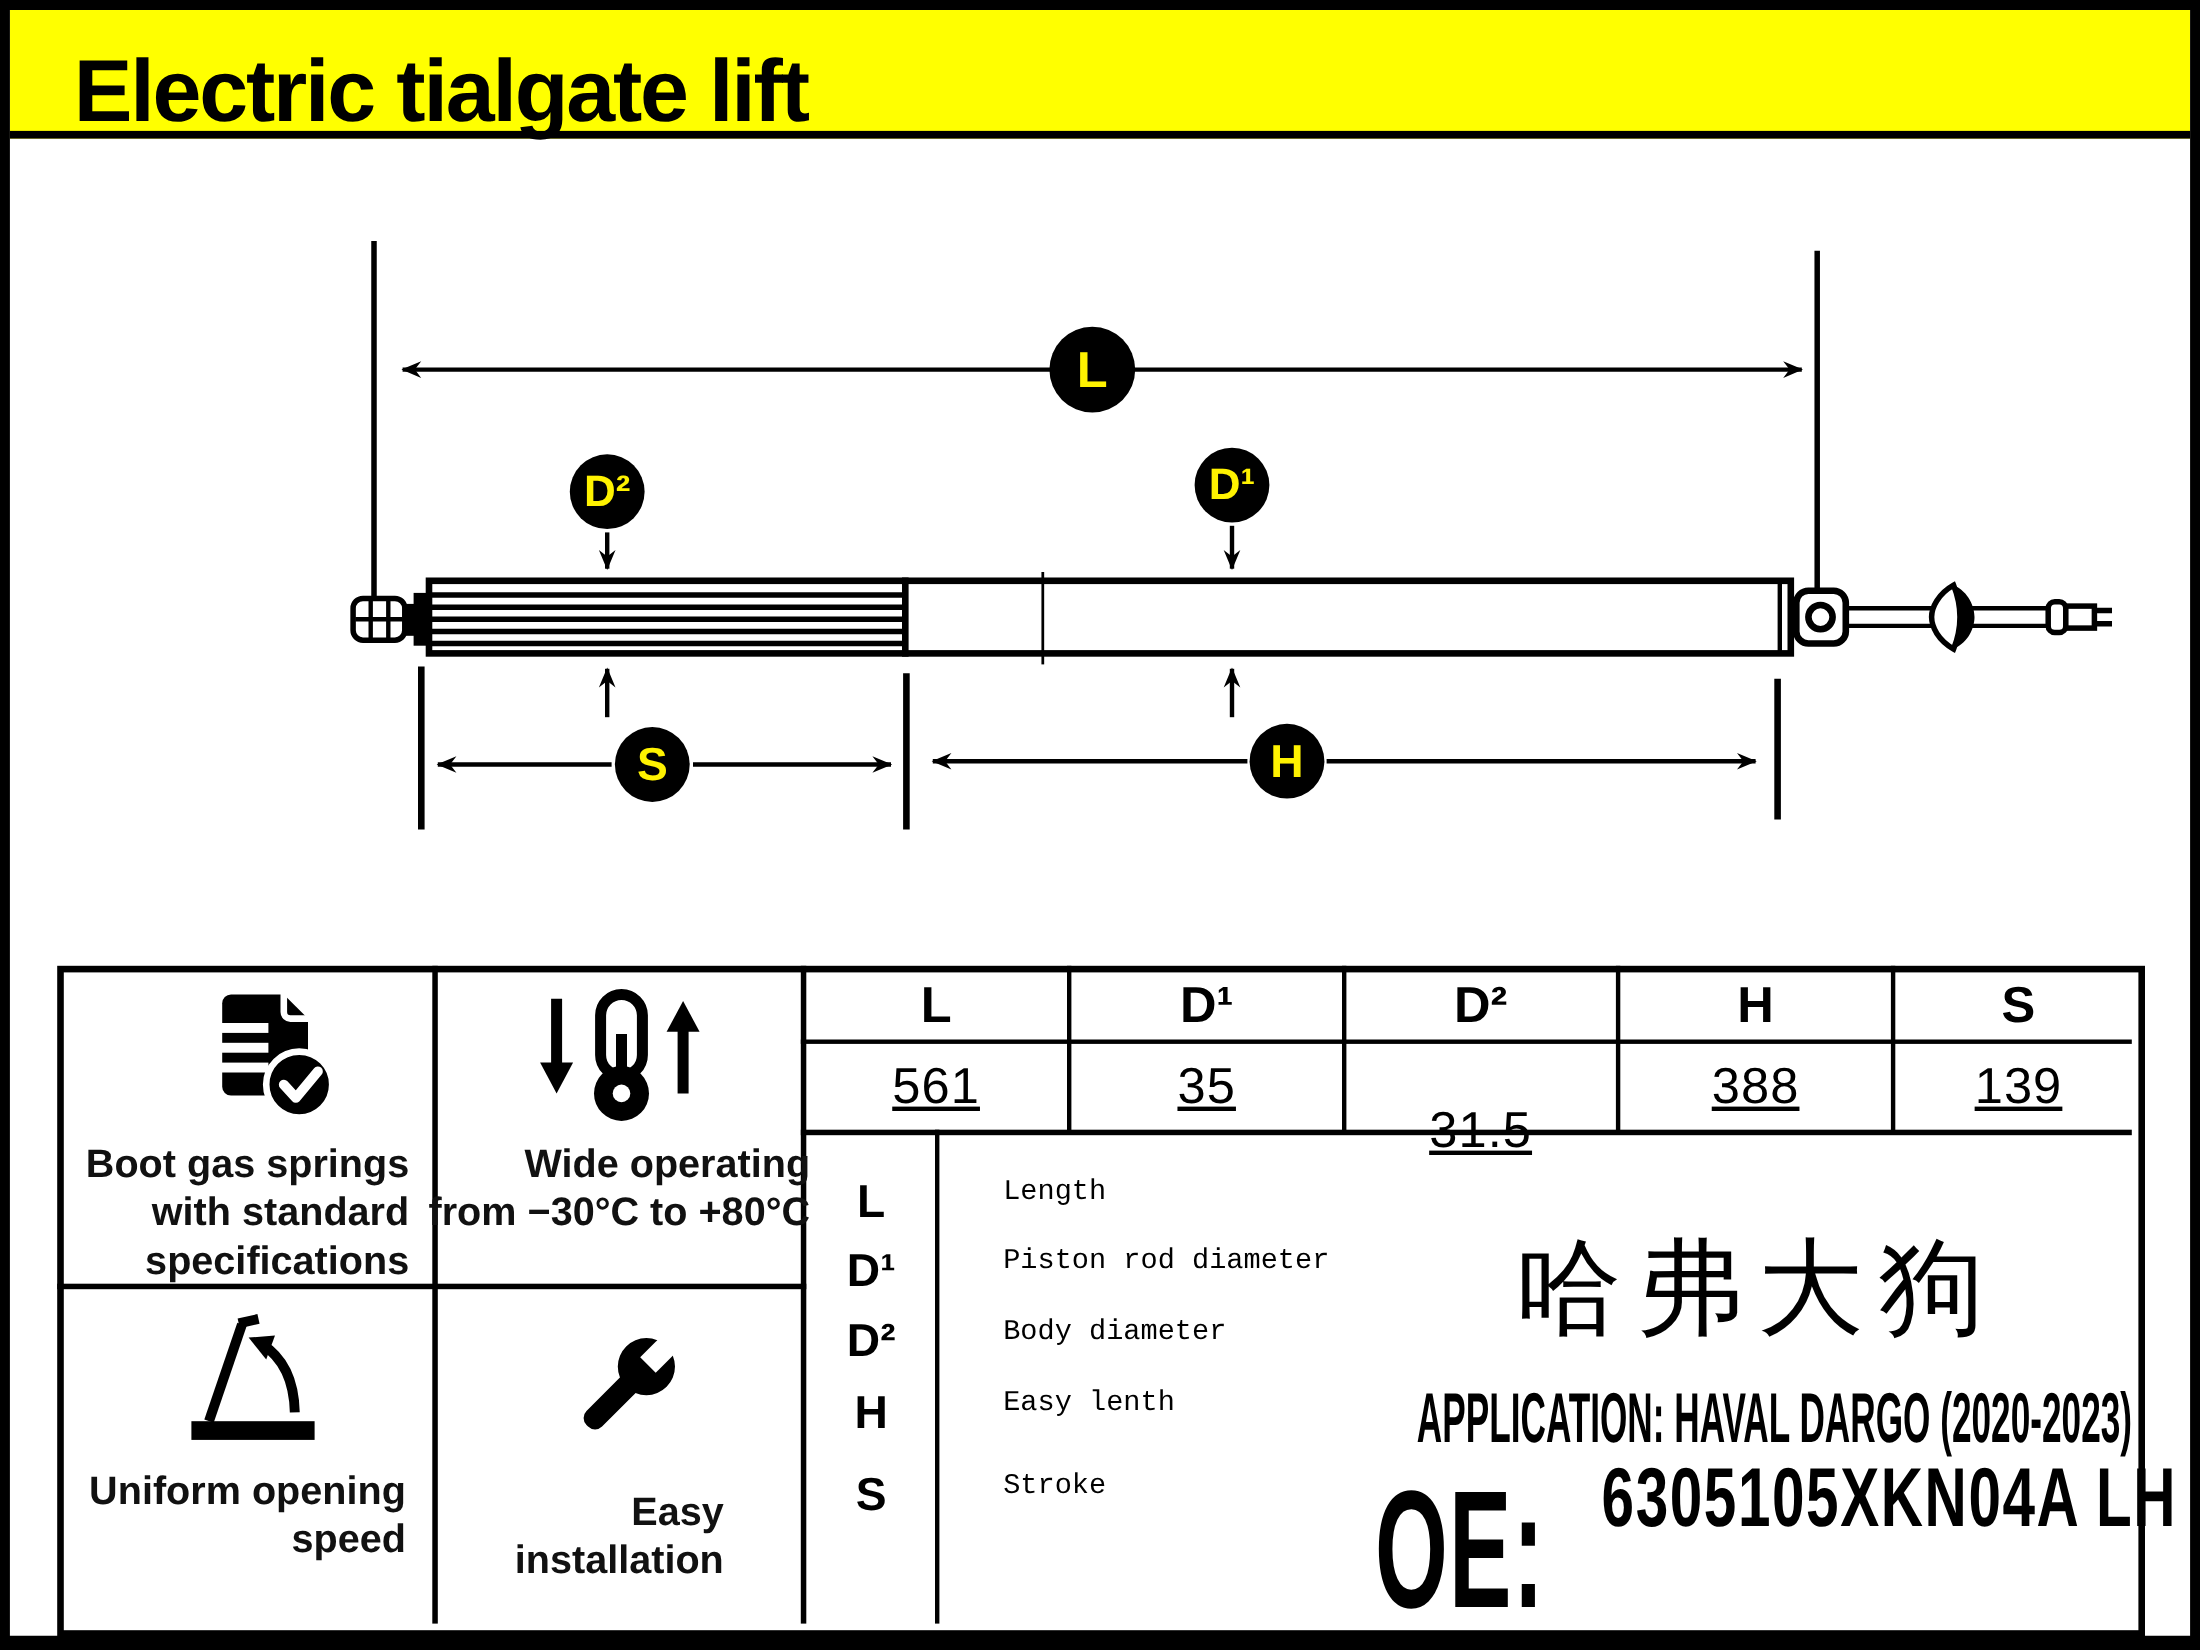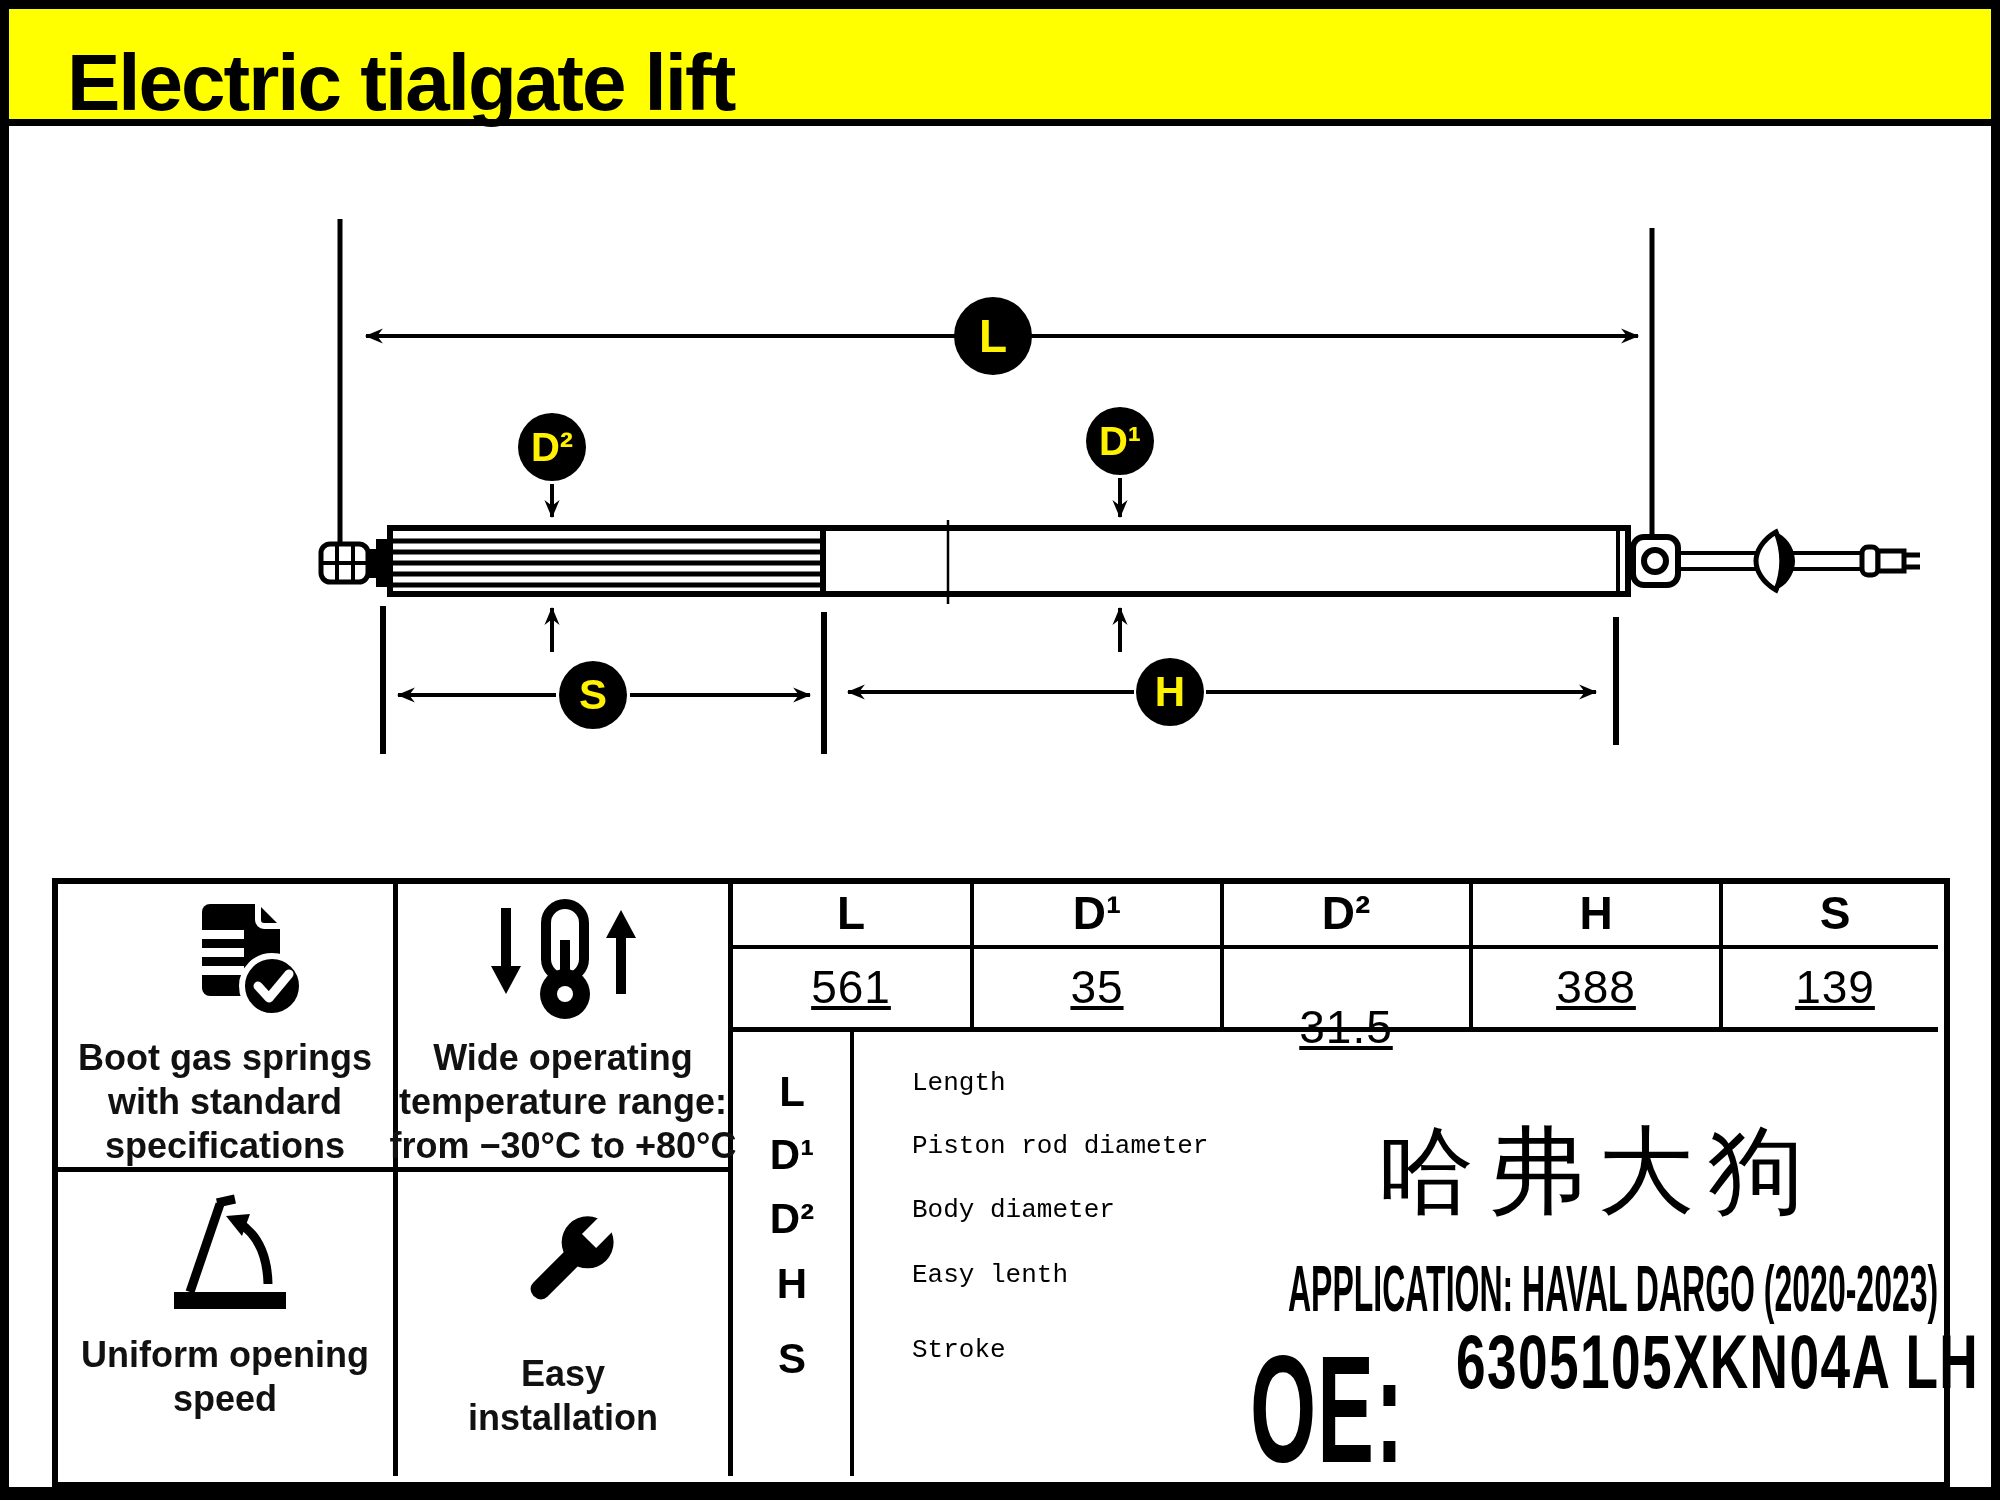--- a/index.html
+++ b/index.html
@@ -20,21 +20,21 @@
   #badge-H{left:1136px;top:658px;width:68px;height:68px;font-size:42px;}
   
   .line{background:#000;}
   
   .spec-h{font-size:46px;font-weight:bold;transform:translateX(-50%);}
   .spec-v{font-size:46px;font-weight:400;transform:translateX(-50%);letter-spacing:1px;text-decoration:underline;}
   
   .leg-sym{font-size:42px;font-weight:bold;transform:translateX(-50%);}
   .leg-desc{font-size:26px;font-family:"Liberation Mono","DejaVu Sans Mono",monospace;white-space:nowrap;}
   
-  .feat{font-size:36px;font-weight:bold;line-height:44px;text-align:center;transform:translateX(-50%);
+  .feat{font-size:36px;font-weight:bold;line-height:44px;text-align:right;transform:translateX(-50%);
         color:#111;white-space:nowrap;}
   
   #cn-name{left:1598px;top:1108px;font-size:96px;letter-spacing:14px;transform:translateX(-50%);
            font-family:"Liberation Serif","DejaVu Serif",serif;white-space:nowrap;}
   #app-line{left:1288px;top:1252px;font-size:64px;font-weight:bold;transform:scaleX(0.50);
             transform-origin:left center;white-space:nowrap;letter-spacing:0px;}
   #oe-label{left:1250px;top:1322px;font-size:152px;font-weight:bold;transform:scaleX(0.56);
             transform-origin:left top;letter-spacing:2px;}
   #oe-number{left:1456px;top:1318px;font-size:76px;font-weight:bold;transform:scaleX(0.70);
              transform-origin:left top;white-space:nowrap;letter-spacing:2px;}
@@ -177,21 +177,20 @@
     <path d="M28 96 L13 68 H43 Z" fill="#000"></path>
     <line x1="143" y1="96" x2="143" y2="36" stroke="#000" stroke-width="10"></line>
     <path d="M143 12 L128 40 H158 Z" fill="#000"></path>
     <rect x="68" y="6" width="38" height="74" rx="19" fill="#fff" stroke="#000" stroke-width="10"></rect>
     <rect x="82" y="42" width="10" height="52" fill="#000"></rect>
     <circle cx="87" cy="96" r="25" fill="#000"></circle>
     <circle cx="87" cy="96" r="8" fill="#fff"></circle>
   </svg>
   <div class="abs feat" style="left:563px;top:1036px;">
     <div>Wide operating</div>
-    <div>temperature range:</div>
     <div>from −30°C to +80°C</div>
   </div>
 
   <svg class="abs" style="left:168px;top:1192px;" width="125" height="125" viewBox="0 0 125 125">
     <rect x="6" y="100" width="112" height="17" fill="#000"></rect>
     <line x1="22" y1="100" x2="52" y2="12" stroke="#000" stroke-width="9"></line>
     <line x1="49" y1="11" x2="67" y2="7" stroke="#000" stroke-width="9"></line>
     <line x1="52" y1="12" x2="106" y2="100" stroke="#000" stroke-width="0"></line>
     <path d="M100 92 Q 99 48 70 30" stroke="#000" stroke-width="9" fill="none"></path>
     <path d="M82 22 L58 24 L74 44 Z" fill="#000"></path>

